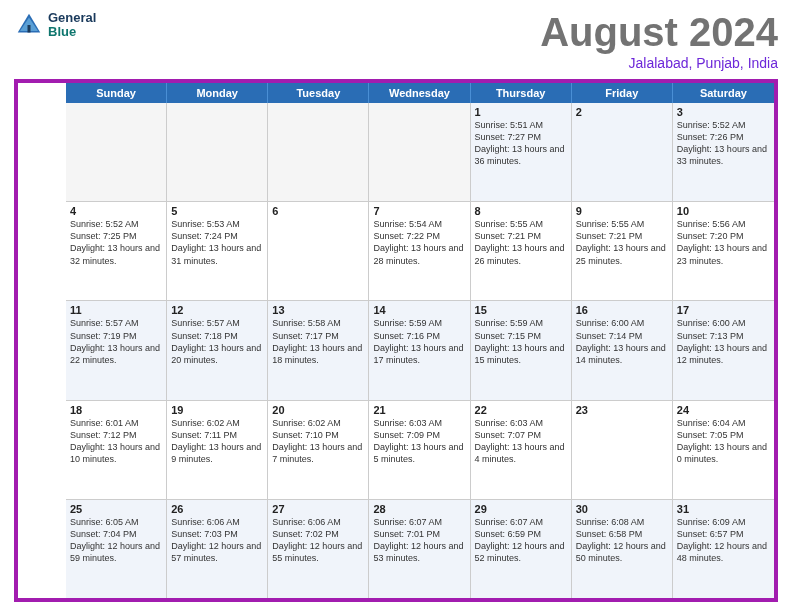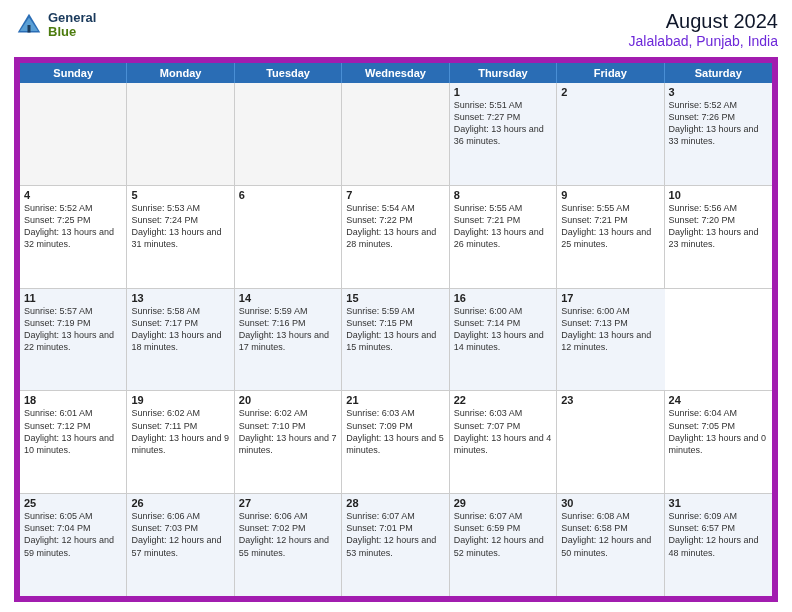--- a/index.html
+++ b/index.html
@@ -29,42 +29,43 @@
       gap: 4px;
     }
     .logo-text {
       display: flex;
       flex-direction: column;
       font-size: 13px;
       font-weight: bold;
       color: #1a3a5c;
       line-height: 1.1;
     }
-    .logo-blue { color: #4d7c0f; }
+    .logo-blue { color: #0f766e; }
     .logo-icon {
       width: 30px;
       height: 30px;
     }
     .title-block {
       text-align: right;
     }
     .title-month {
-      font-size: 20px;
-      font-weight: normal;
-      color: #0f172a;
+      font-size: 40px;
+      font-weight: bold;
+      color: #737373;
     }
     .title-location {
       font-size: 14px;
       color: #6d28d9;
     }
     .calendar {
       flex: 1;
       display: flex;
       flex-direction: column;
-      border: 6px solid #a21caf;
+      border: 4px solid #a21caf;
+      padding-left: 48px;
     }
     .cal-header {
       display: grid;
       grid-template-columns: repeat(7, 1fr);
       background: #2a6db5;
     }
     .cal-header-cell {
       color: #fff;
       font-size: 11px;
       font-weight: bold;
@@ -214,20 +215,27 @@
         </div>
         <div class="cal-row">
           <div class="cal-cell alt-bg">
             <span class="day-num">11</span>
             <div class="cell-info">Sunrise: 5:57 AM
 Sunset: 7:19 PM
 Daylight: 13 hours
 and 22 minutes.</div>
           </div>
           <div class="cal-cell alt-bg">
+            <span class="day-num">12</span>
+            <div class="cell-info">Sunrise: 5:57 AM
+Sunset: 7:18 PM
+Daylight: 13 hours
+and 20 minutes.</div>
+          </div>
+          <div class="cal-cell alt-bg">
             <span class="day-num">13</span>
             <div class="cell-info">Sunrise: 5:58 AM
 Sunset: 7:17 PM
 Daylight: 13 hours
 and 18 minutes.</div>
           </div>
           <div class="cal-cell alt-bg">
             <span class="day-num">14</span>
             <div class="cell-info">Sunrise: 5:59 AM
 Sunset: 7:16 PM

